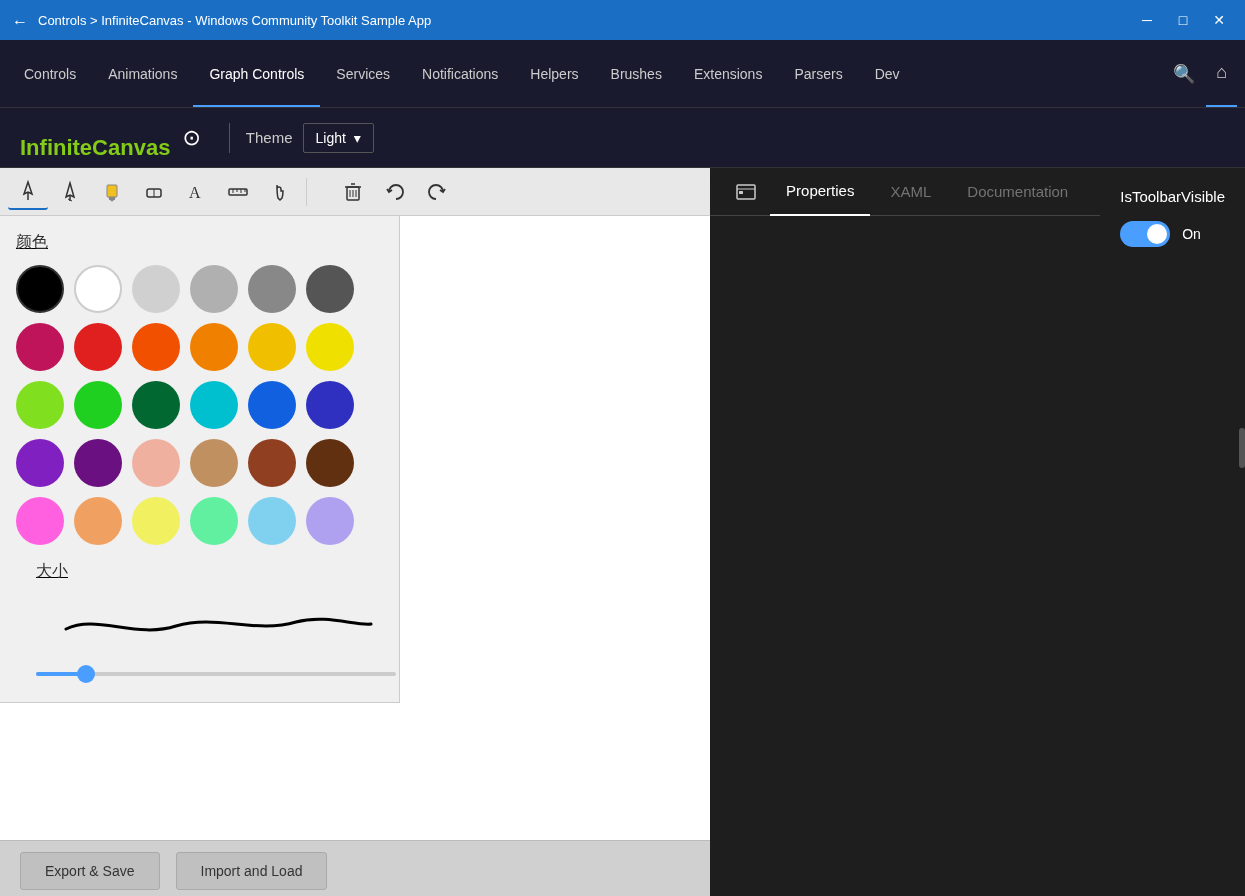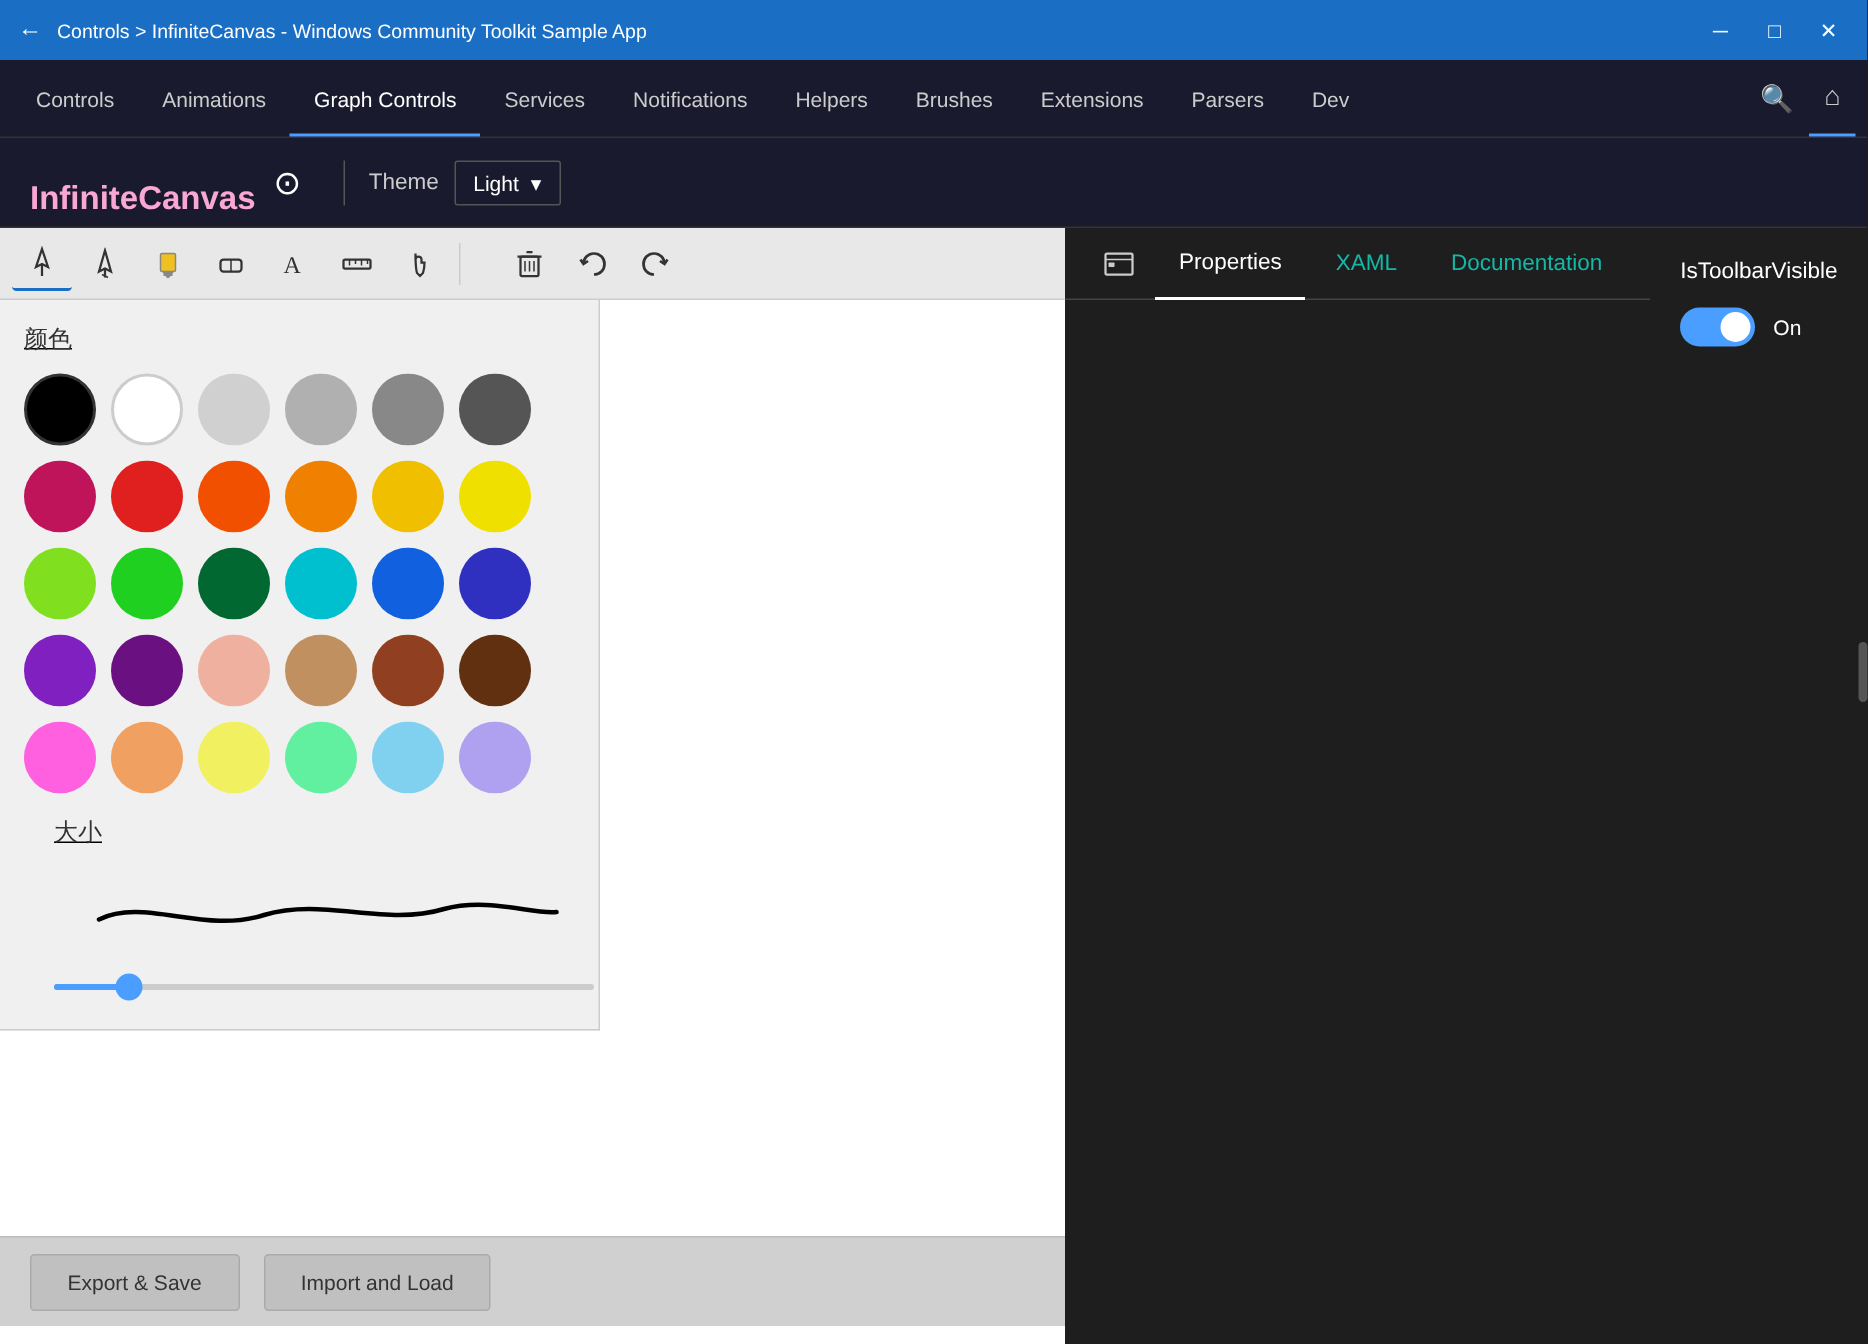--- a/index.html
+++ b/index.html
@@ -16,21 +16,21 @@
     }
     .title-bar-left { display: flex; align-items: center; gap: 10px; }
     .title-bar-back { color: white; font-size: 16px; cursor: pointer; }
     .title-bar-title { color: white; font-size: 13px; }
     .title-bar-controls { display: flex; gap: 8px; }
     .title-bar-btn { color: white; font-size: 14px; cursor: pointer; width: 28px; height: 28px; display: flex; align-items: center; justify-content: center; }
 
     
     .nav-bar {
       background: #1a1a2e;
-      height: 52px;
+      height: 68px;
       display: flex;
       align-items: stretch;
       padding: 0 8px;
       border-bottom: 1px solid #333;
     }
     .nav-item {
       color: #ccc;
       font-size: 14px;
       padding: 0 16px;
       display: flex;
@@ -61,21 +61,21 @@
 
     
     .header-bar {
       background: #1a1a2e;
       height: 60px;
       display: flex;
       align-items: center;
       padding: 0 20px;
       border-bottom: 1px solid #333;
     }
-    .header-title { color: #f9a8d4; font-size: 22px; font-weight: 600; margin-top: 20px; }
+    .header-title { color: #84cc16; font-size: 22px; font-weight: 600; margin-top: 20px; }
     .github-icon { color: white; font-size: 22px; margin: 0 12px; cursor: pointer; }
     .header-divider { width: 1px; height: 30px; background: #555; margin: 0 16px; }
     .theme-label { color: #ccc; font-size: 15px; margin-right: 10px; }
     .theme-dropdown {
       background: transparent;
       border: 1px solid #555;
       color: white;
       padding: 6px 12px;
       font-size: 14px;
       cursor: pointer;
@@ -242,21 +242,21 @@
       border-bottom: 1px solid #444;
       padding: 0 16px;
       height: 48px;
       gap: 4px;
     }
     .right-tab-icon {
       color: #ccc; font-size: 16px; cursor: pointer; padding: 0 10px;
       height: 48px; display: flex; align-items: center;
     }
     .right-tab {
-      color: #14b8a6; font-size: 15px; cursor: pointer; padding: 0 16px;
+      color: #737373; font-size: 15px; cursor: pointer; padding: 0 16px;
       height: 48px; display: flex; align-items: center;
     }
     .right-tab.active { color: white; border-bottom: 2px solid white; }
 
     .right-content { padding: 20px; }
     .property-name { color: white; font-size: 15px; margin-bottom: 16px; }
     .toggle-row { display: flex; align-items: center; gap: 12px; }
     .toggle-switch {
       width: 50px; height: 26px;
       background: #4a9eff;

